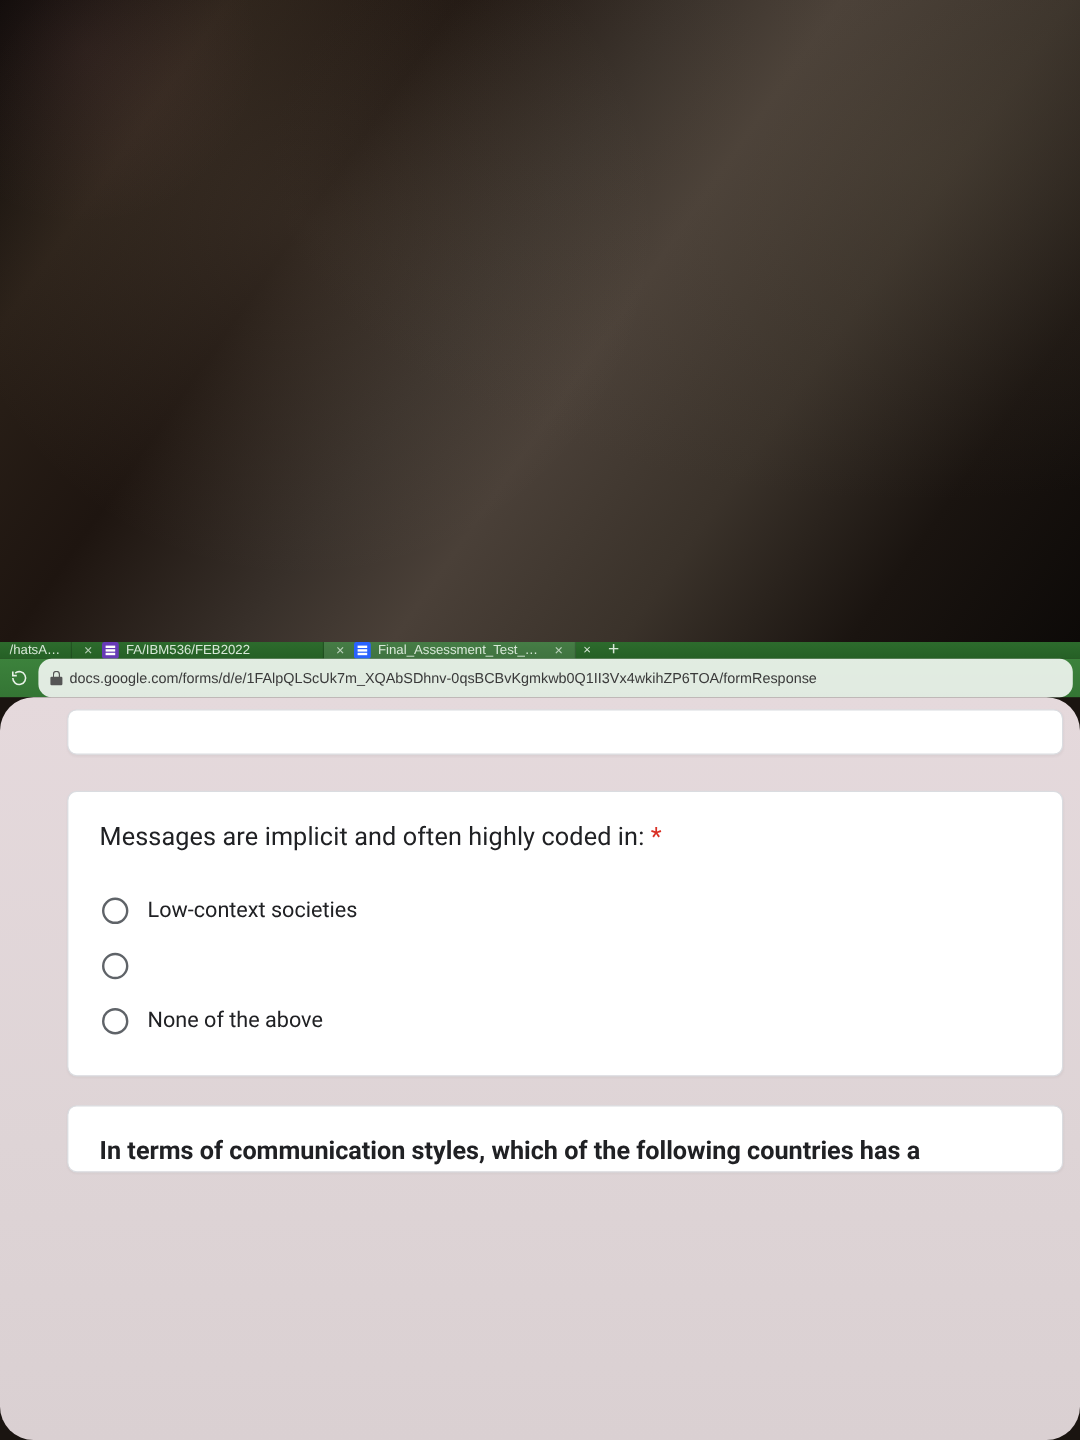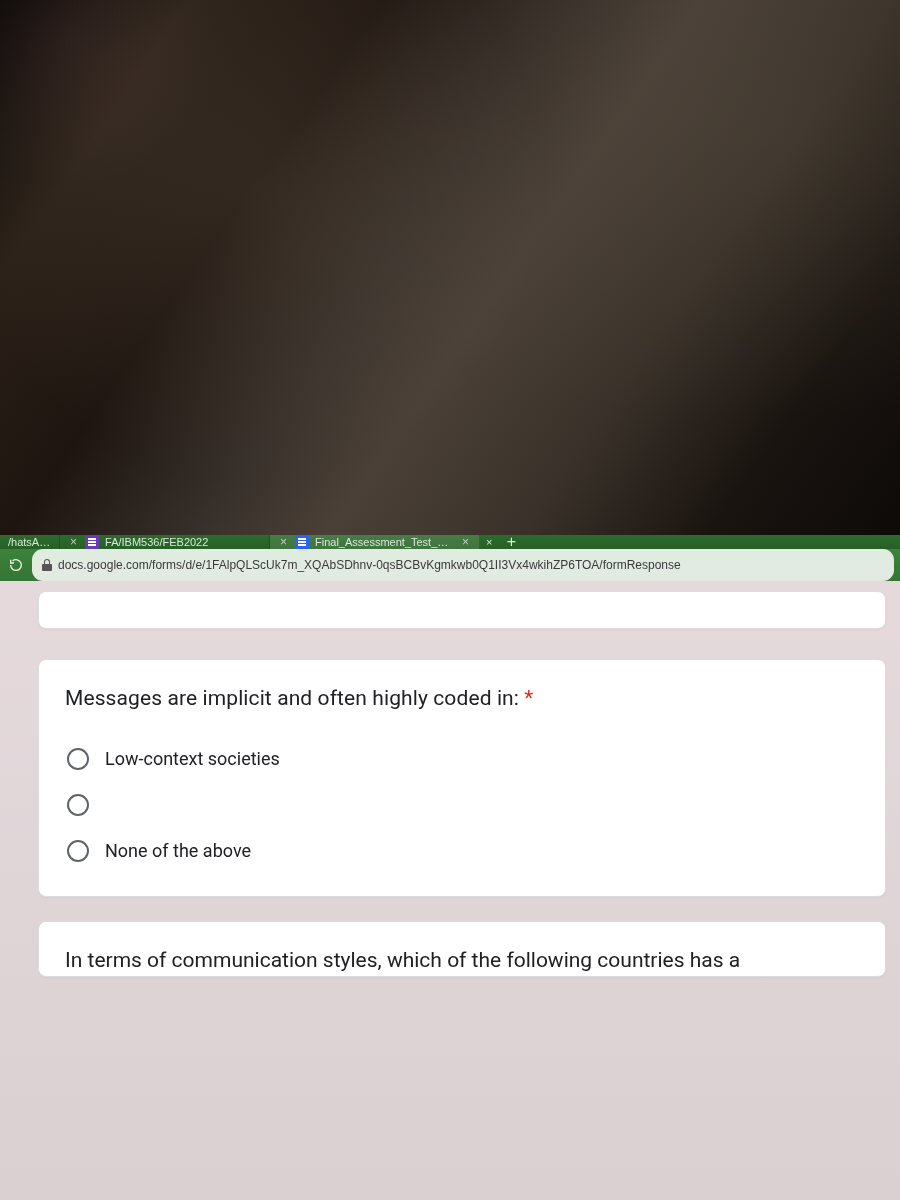--- a/index.html
+++ b/index.html
@@ -67,24 +67,25 @@
     color:#3a3a3a; font-size:12px;
     overflow:hidden; white-space:nowrap;
   }
   .lock-icon { width:10px; height:12px; position:relative; flex:0 0 10px; }
   .lock-icon::before { content:""; position:absolute; bottom:0; left:0; width:10px; height:7px; background:#555; border-radius:1px; }
   .lock-icon::after  { content:""; position:absolute; top:0; left:2px; width:4px; height:5px; border:1.5px solid #555; border-bottom:none; border-radius:3px 3px 0 0; }
 
   .form-bg {
     flex:1;
     background: linear-gradient(180deg, #e5d9dc 0%, #ded4d6 60%, #dad0d2 100%);
-    padding: 10px 14px 0 38px;
+    padding: 10px 14px 0 56px;
     overflow:hidden;
     font-family: "Google Sans", Roboto, Arial, sans-serif;
     color:#202124;
+    border-radius:28px;
   }
   .card {
     background:#fff;
     border-radius:8px;
     border:1px solid #dadce0;
     padding: 26px 26px 22px 26px;
     margin-bottom: 24px;
     box-shadow: 0 1px 2px rgba(0,0,0,0.04);
   }
   .card.partial-top { height:38px; padding:0; margin-bottom:30px; }
@@ -98,21 +99,21 @@
     padding: 12px 2px;
     font-size:18px;
     cursor:pointer;
   }
   .radio {
     width:22px; height:22px; flex:0 0 22px;
     border:2px solid #5f6368; border-radius:50%;
     background:#fff;
   }
   .card.partial-bottom { padding-bottom: 4px; }
-  .q2 { font-size:21px; font-weight:400; }
+  .q2 { font-size:21px; font-weight:700; }
 </style>
 </head>
 <body>
 
 <div class="photo-area"></div>
 
 <div class="tab-strip">
   <div class="tab tab-left-fragment">
     <span class="tab-title">/hatsApp</span>
   </div>

